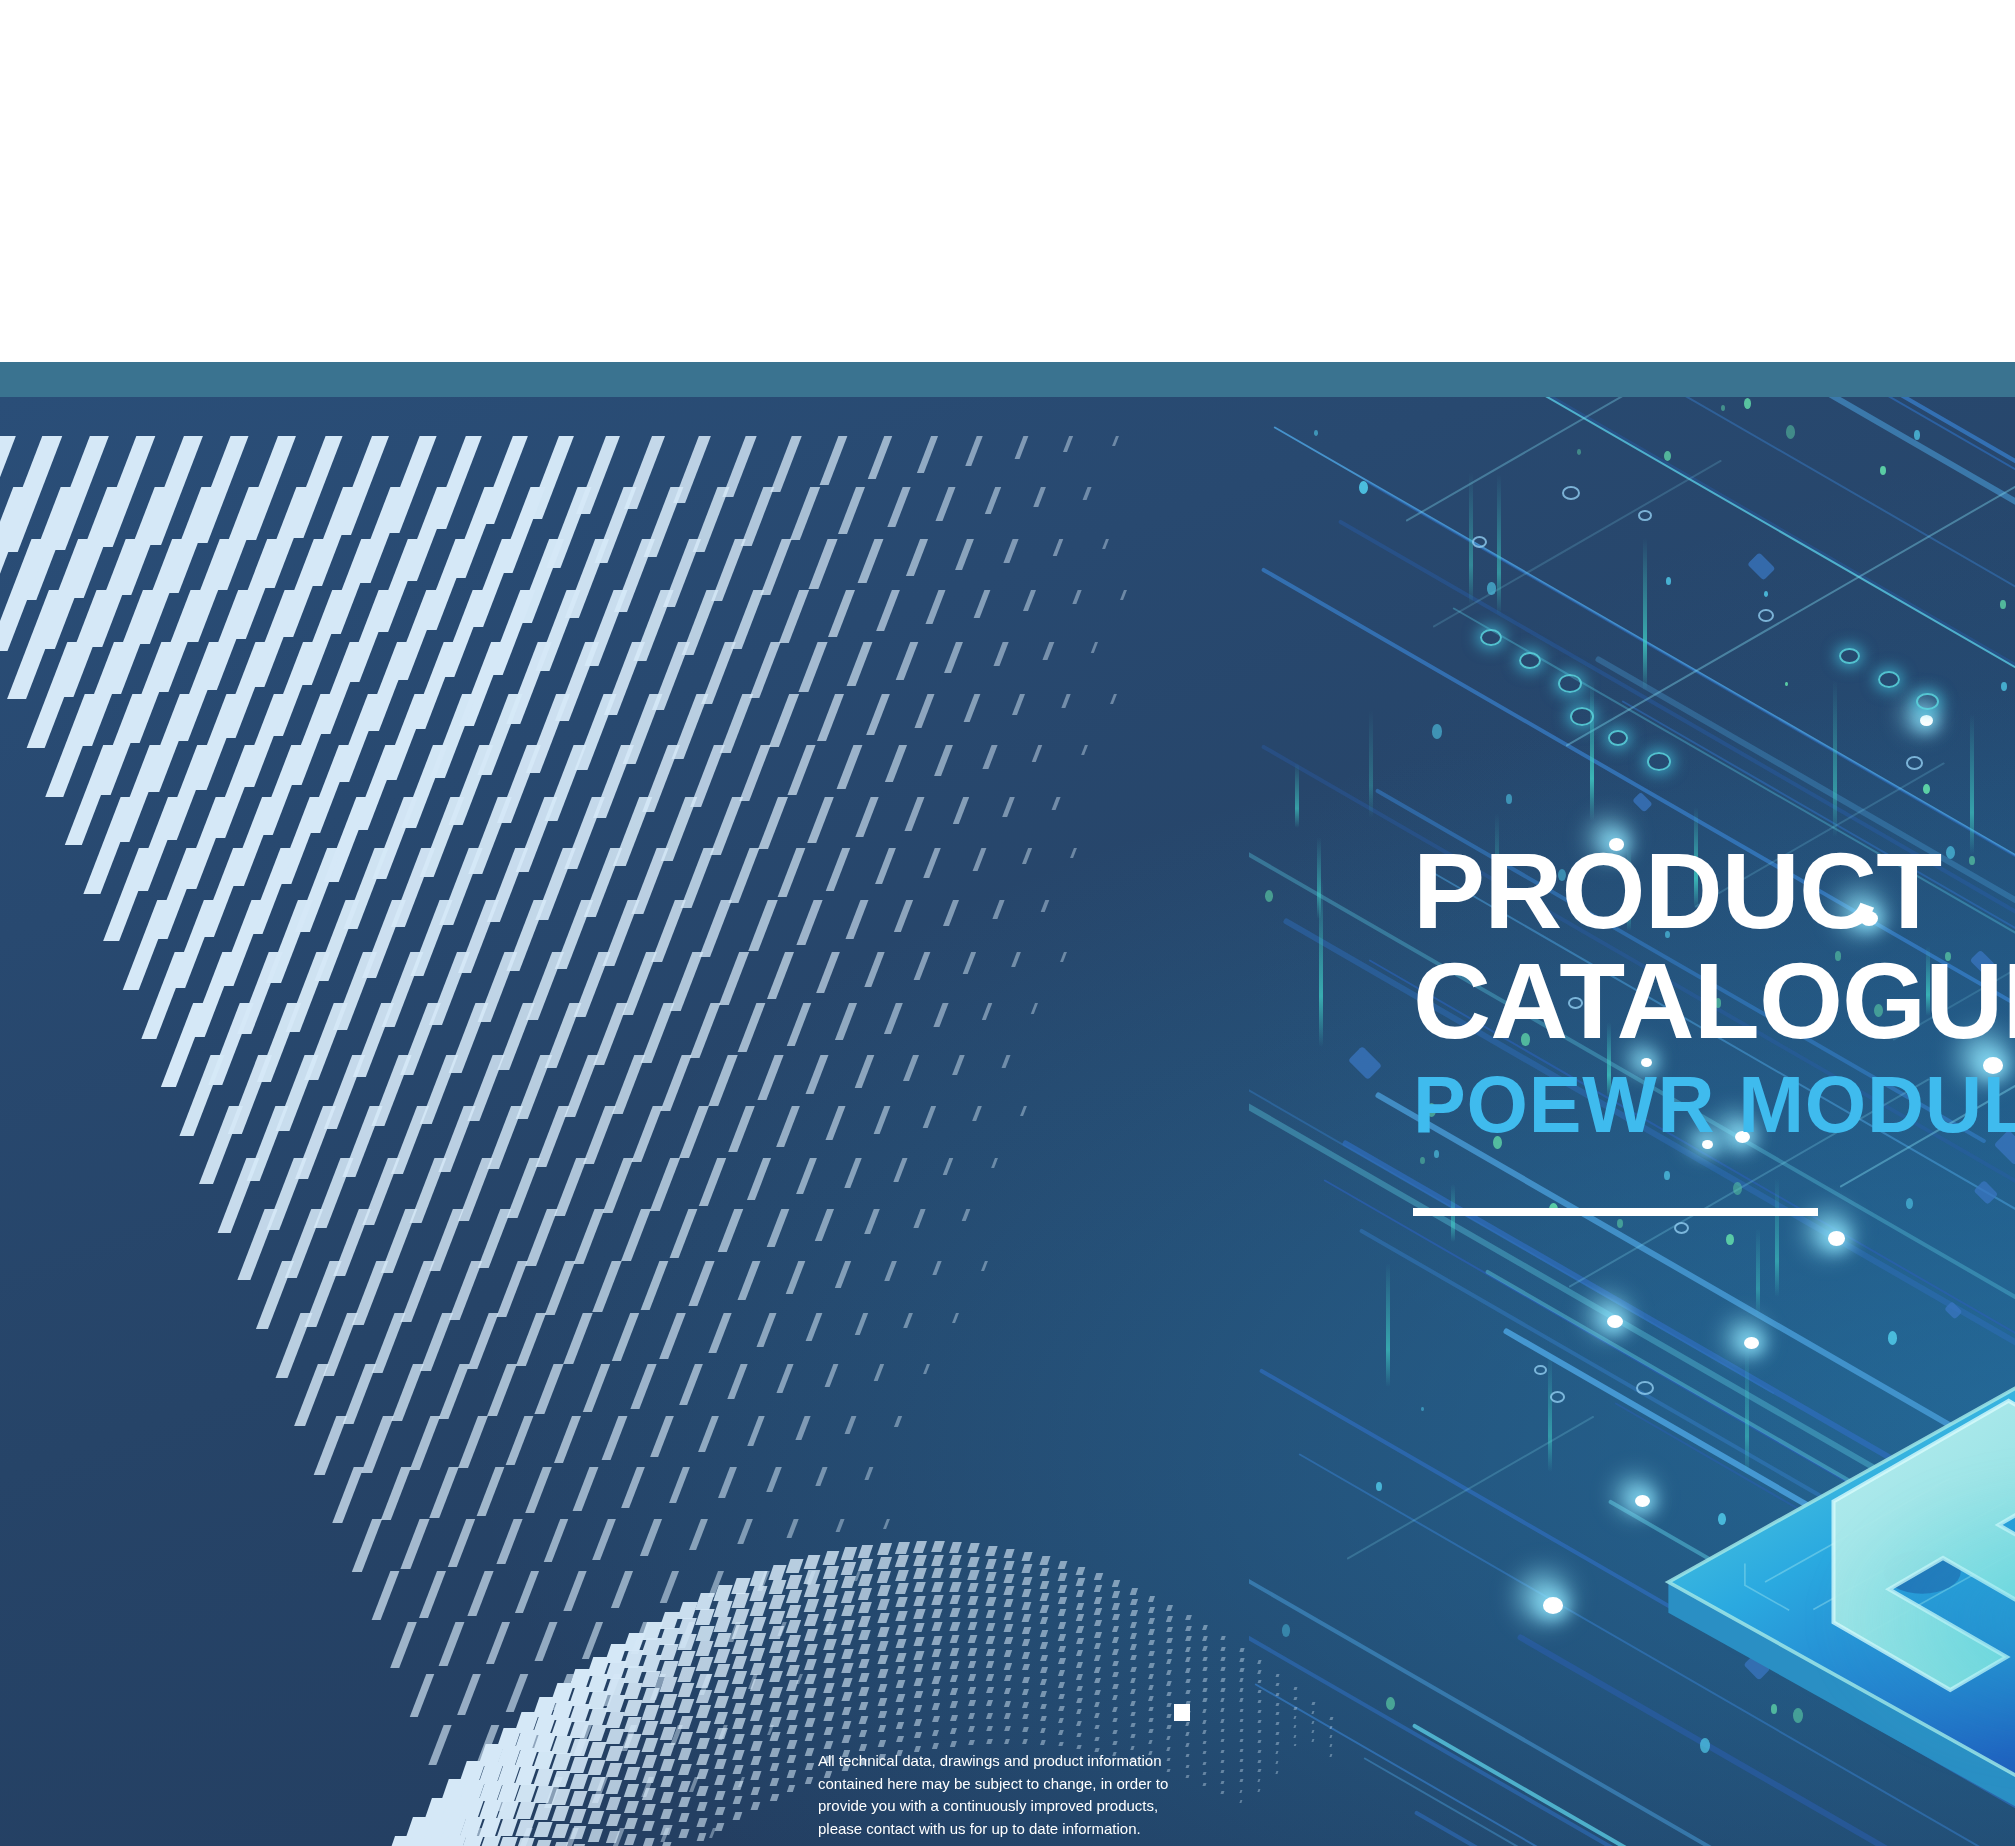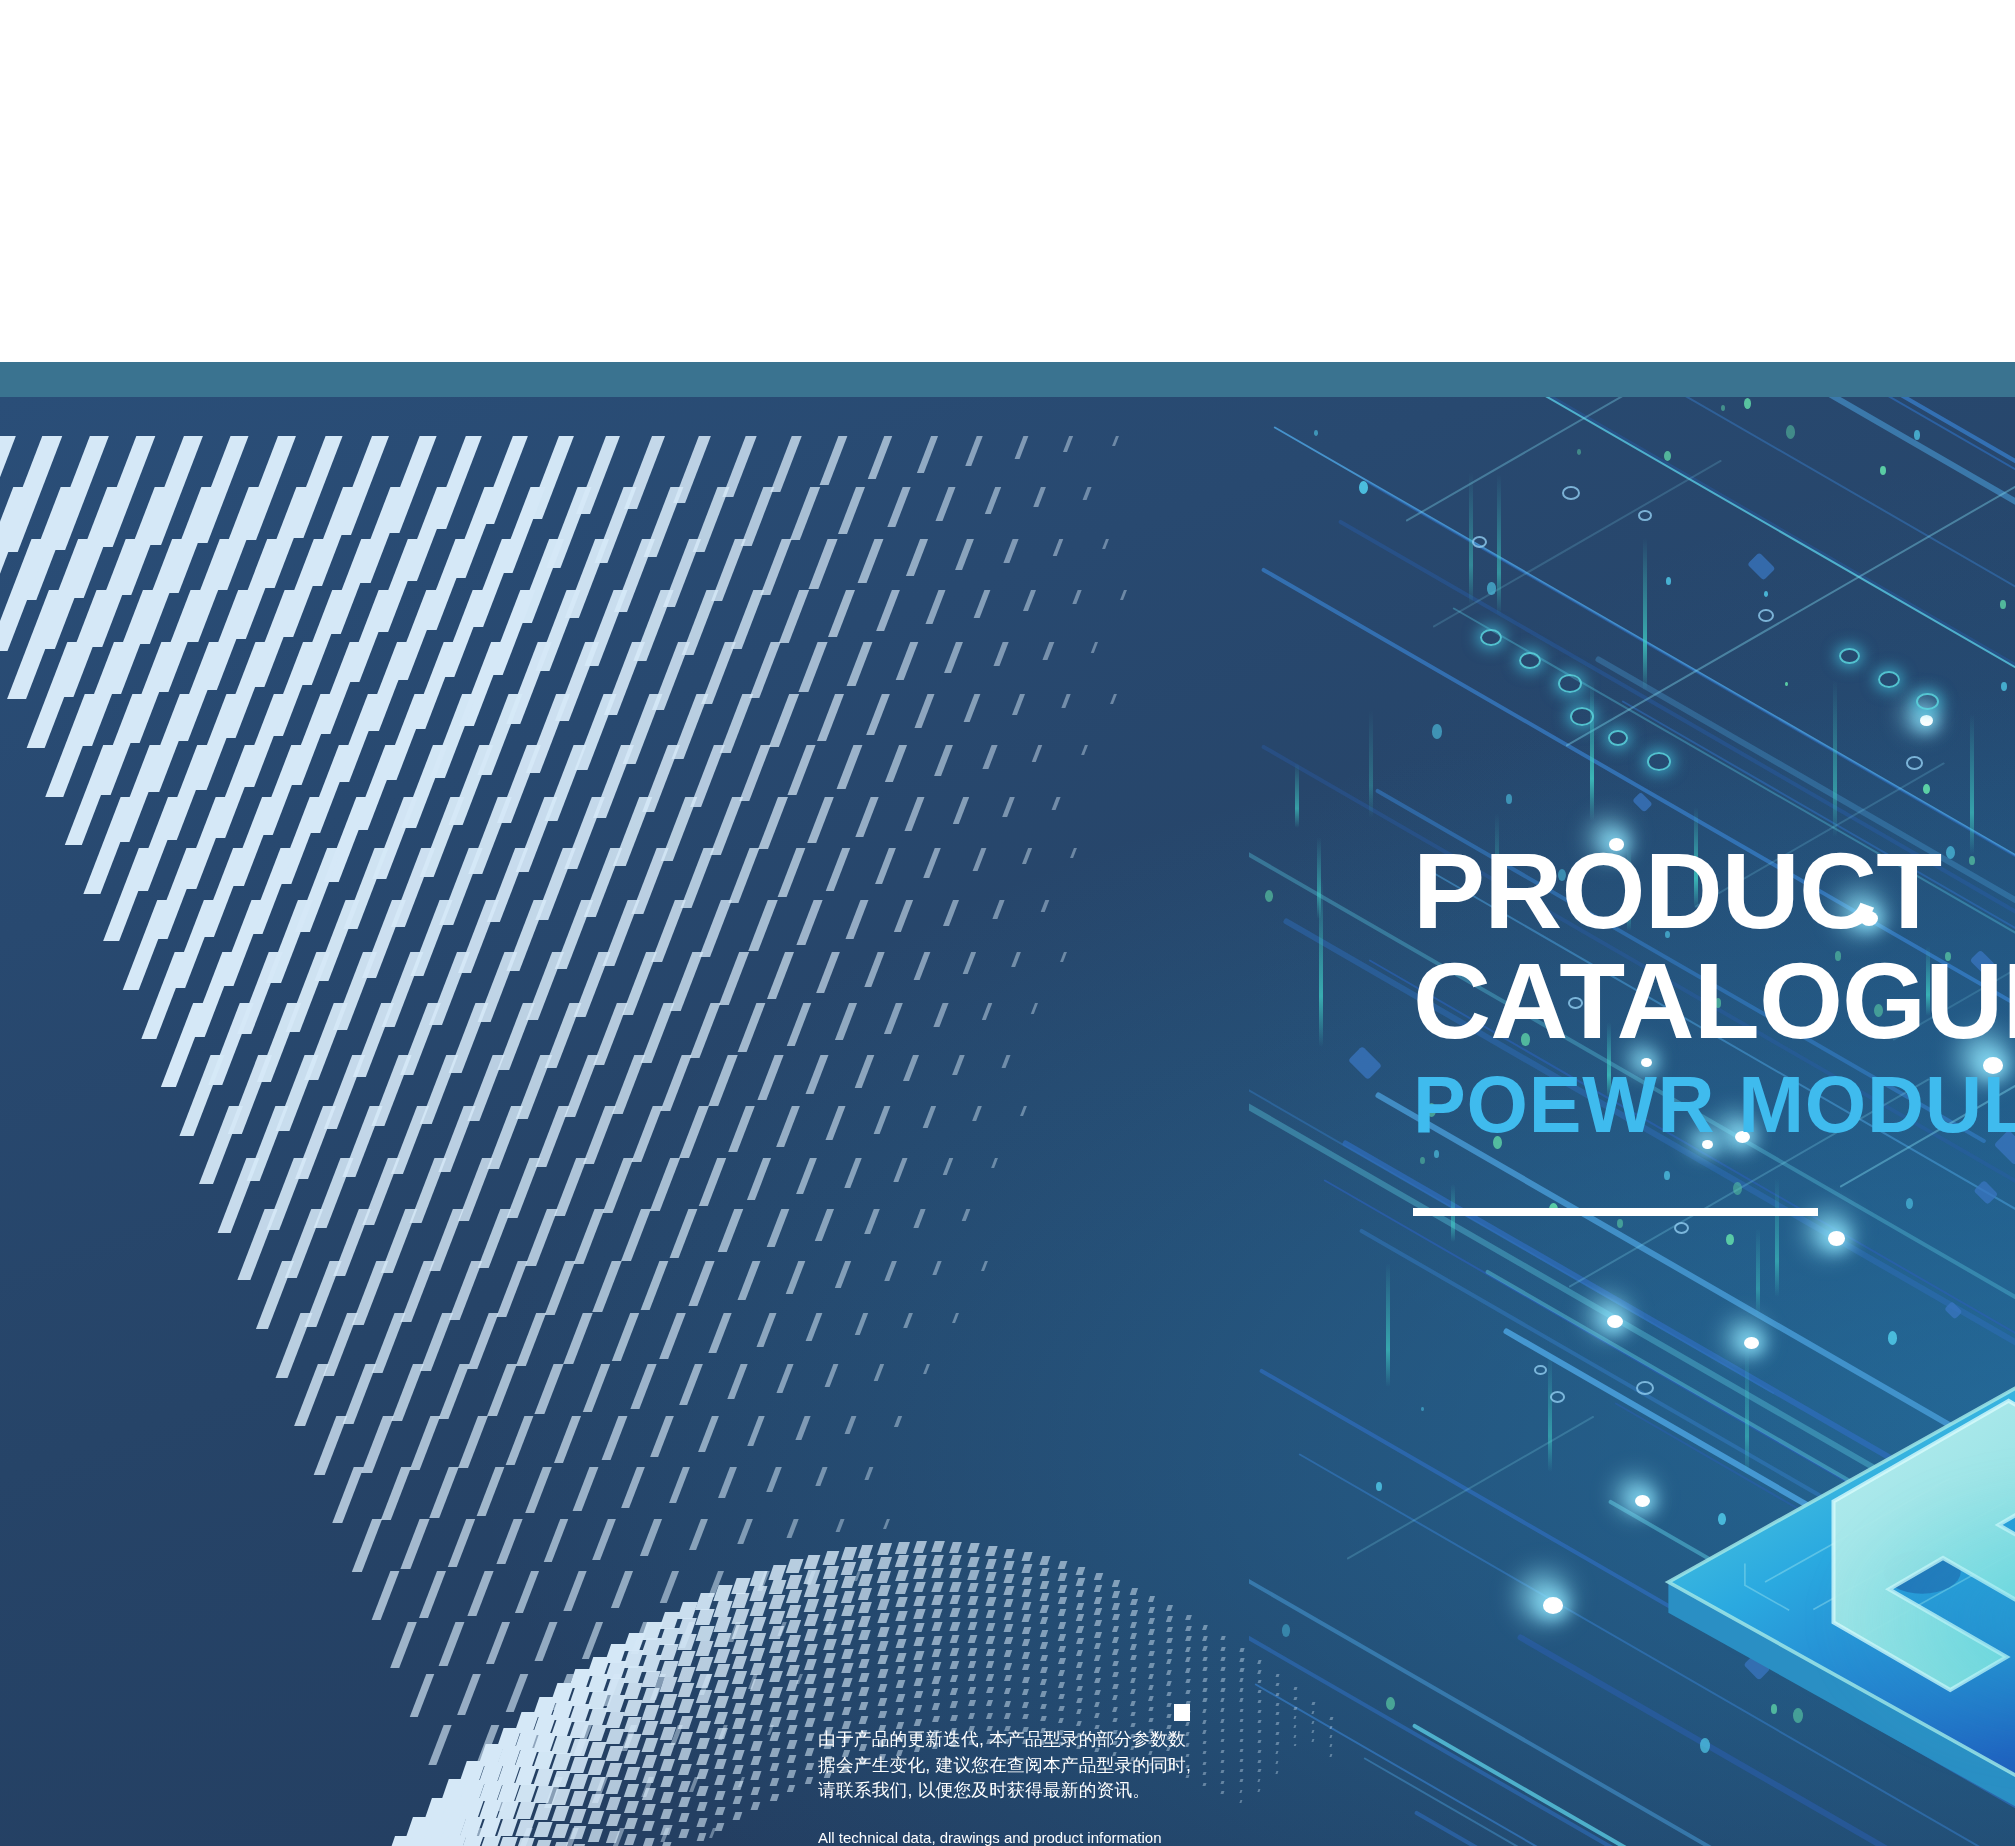--- a/index.html
+++ b/index.html
@@ -1546,19 +1546,18 @@
 
     <div class="title-wrap">
       <div class="t-line">PRODUCT</div>
       <div class="t-line">CATALOGUE</div>
       <div class="t-sub">POEWR MODULE</div>
     </div>
     <div class="t-rule"></div>
 
     <div class="note-sq"></div>
     <div class="note">
-      <p class="cn">由于产品的更新迭代, 本产品型录的部分参数数据会产生变化, 建议您在查阅本产品型录的同时, 请联系我们, 以便您及时获得最新的资讯。</p>
       <p class="en">All technical data, drawings and product information contained here may be subject to change, in order to provide you with a continuously improved products, please contact with us for up to date information.</p>
     </div>
 
   </div>
 </div>
 
 
 </body></html>

